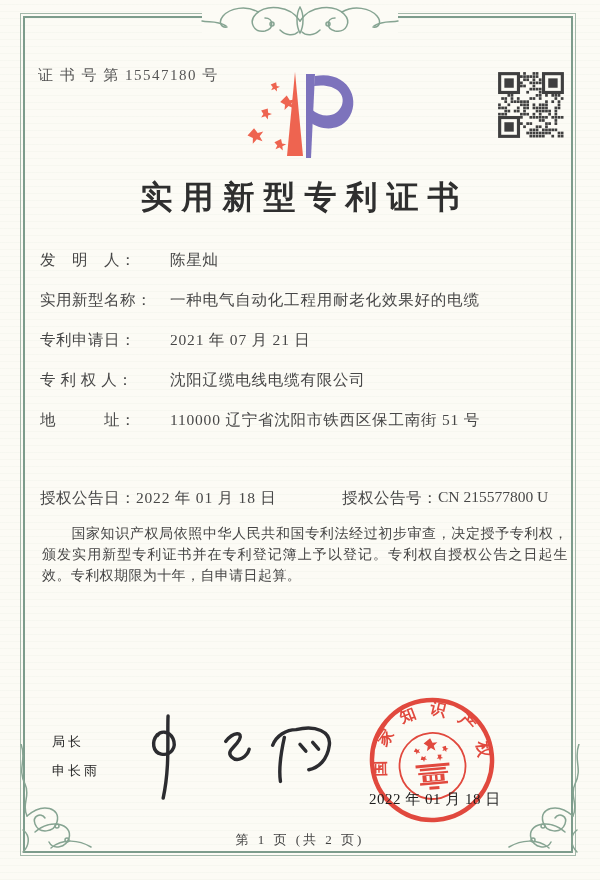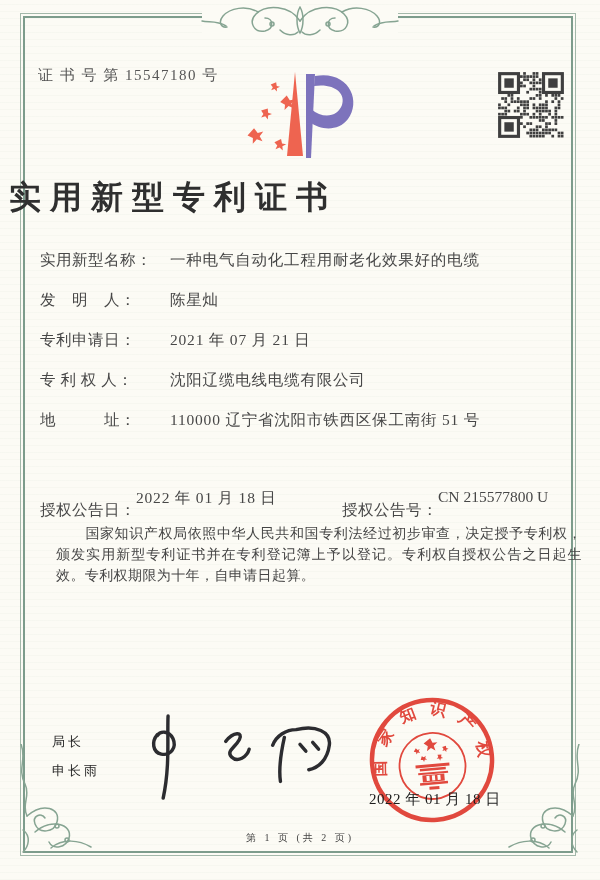--- a/index.html
+++ b/index.html
@@ -12,43 +12,43 @@
                 border:1px solid #a3b8aa;box-sizing:border-box;pointer-events:none;}
   .border-inner{position:absolute;left:2px;top:2px;right:2px;bottom:2px;
                 border:2px solid var(--border_green,#7d9c8c);}
   .ornament-top{position:absolute;left:190px;top:0px;width:220px;height:42px;}
   .flourish{position:absolute;width:80px;height:115px;}
   .fl-left{left:16px;top:744px;}
   .fl-right{left:504px;top:744px;transform:scaleX(-1);}
   .cert-no{position:absolute;left:38px;top:66px;font-size:15px;color:#565656;letter-spacing:1.5px;}
   .logo{position:absolute;left:238px;top:58px;width:124px;height:110px;}
   .qr{position:absolute;left:496px;top:70px;width:70px;height:70px;}
-  .title{position:absolute;left:0;top:176px;width:100%;margin:0;
+  .title{position:absolute;left:0;top:176px;width:100%;margin:0;text-align:center;
          font-size:32px;font-weight:600;letter-spacing:9px;color:#2f2f2f;text-indent:9px;}
   .fields{position:absolute;left:40px;top:250px;width:524px;}
   .field{display:flex;height:40px;align-items:flex-start;font-size:15.5px;color:#474747;}
   .flabel{width:130px;flex:0 0 130px;white-space:pre;letter-spacing:0.5px;}
   .fvalue{flex:1;letter-spacing:0.8px;}
   .grant-row{position:absolute;left:40px;top:488px;width:524px;display:flex;
              font-size:15.5px;color:#474747;}
-  .grant-row .flabel{width:auto;flex:0 0 auto;margin-top:12px;}
+  .grant-row .flabel{width:auto;flex:0 0 auto;}
   .grant-row .gv1{width:178px;flex:0 0 178px;letter-spacing:0.8px;}
   .grant-row .gl2{margin-left:28px;}
-  .body-text{position:absolute;left:56px;top:523px;width:526px;color:#454545;}
+  .body-text{position:absolute;left:42px;top:523px;width:526px;color:#454545;}
   .body-text p{margin:0 0 2px 0;font-size:14px;line-height:21px;text-indent:2.1em;
                text-align:justify;letter-spacing:0.4px;}
   .signer{position:absolute;left:52px;top:727px;font-family:"Liberation Sans","DejaVu Sans",sans-serif;
           font-size:13px;color:#262626;letter-spacing:3px;line-height:29px;font-weight:500;}
   .signature{position:absolute;left:128px;top:708px;width:215px;height:98px;}
   .seal-wrap{position:absolute;left:366px;top:694px;width:132px;height:132px;
              transform:rotate(-5deg);z-index:5;opacity:0.92;}
   .seal-date{position:absolute;left:369px;top:790px;font-size:15px;color:#1e1e1e;
              letter-spacing:0.5px;z-index:6;}
   .footer{position:absolute;left:0;top:831px;width:100%;text-align:center;
-          font-size:10px;color:#444;letter-spacing:3px;}
+          font-size:13px;color:#444;letter-spacing:3px;}
 </style>
 </head>
 <body>
 
 <div class="page">
 
   <div class="border-outer">
     <div class="border-inner"></div>
   </div>
 
@@ -268,26 +268,26 @@
       <rect x="8" y="8" width="9" height="9"></rect>
       <rect x="50" y="8" width="9" height="9"></rect>
       <rect x="8" y="50" width="9" height="9"></rect>
     </g>
   </svg>
 
   <h1 class="title">实用新型专利证书</h1>
 
   <div class="fields">
     <div class="field">
+      <span class="flabel">发　明　人：</span>
+      <span class="fvalue">陈星灿</span>
+    </div>
+    <div class="field">
       <span class="flabel">实用新型名称：</span>
       <span class="fvalue">一种电气自动化工程用耐老化效果好的电缆</span>
-    </div>
-    <div class="field">
-      <span class="flabel">发　明　人：</span>
-      <span class="fvalue">陈星灿</span>
     </div>
     <div class="field">
       <span class="flabel">专利申请日：</span>
       <span class="fvalue">2021 年 07 月 21 日</span>
     </div>
     <div class="field">
       <span class="flabel">专 利 权 人：</span>
       <span class="fvalue">沈阳辽缆电线电缆有限公司</span>
     </div>
     <div class="field">

